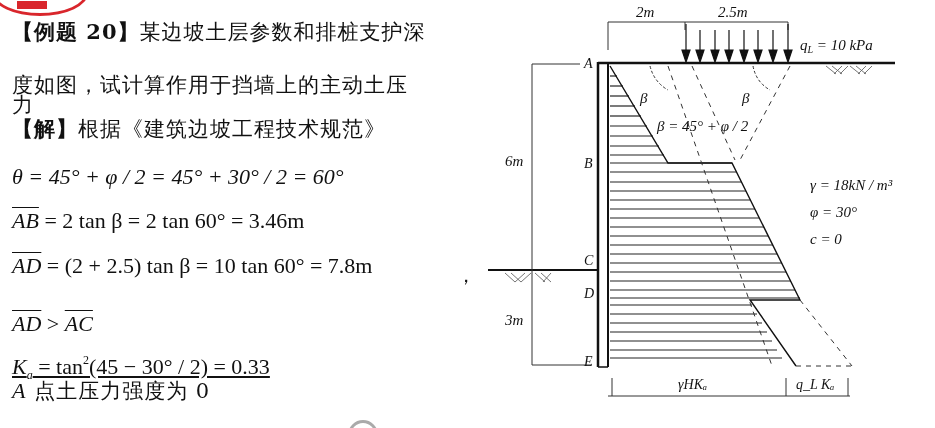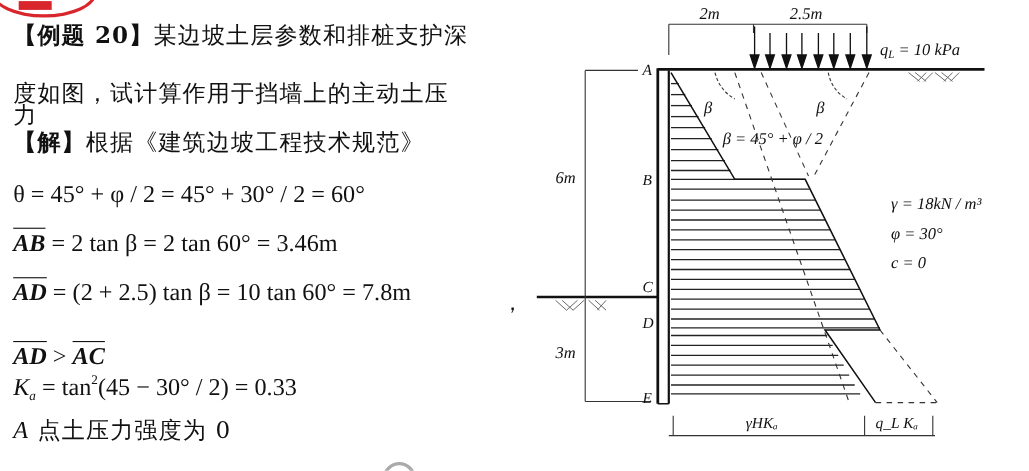--- a/index.html
+++ b/index.html
@@ -10,21 +10,21 @@
   .stamp {
     position:absolute; left:-8px; top:-30px; width:90px; height:40px;
     border:3px solid #d9262c; border-radius:50%; overflow:hidden;
   }
   .stamp-inner { position:absolute; left:22px; top:28px; width:30px; height:8px; background:#d9262c; }
   .text-block { position:absolute; left:12px; top:0; width:480px; }
   .line { position:absolute; left:0; white-space:nowrap; font-size:21px; }
   .cn { font-family:"DejaVu Serif","Liberation Serif",serif; letter-spacing:1px; }
   .math { font-family:"Liberation Serif","DejaVu Serif",serif; font-size:22px; }
   .math i { font-style:italic; }
-  .ov { text-decoration:overline; text-decoration-thickness:1px;font-weight:bold; }
+  .ov { text-decoration:overline; text-decoration-thickness:1px; }
   sup { font-size:12px; vertical-align:10px; }
   sub { font-size:12px; vertical-align:-5px; }
   .comma { position:absolute; left:456px; top:262px; font-size:20px; }
   .circle-mark { position:absolute; left:348px; top:420px; width:24px; height:24px; border:3px solid #aaa; border-radius:50%; }
   svg.diagram { position:absolute; left:0; top:0; }
   .lbl { font-family:"Liberation Serif","DejaVu Serif",serif; font-style:italic; fill:#111; }
 </style>
 </head>
 <body>
 
@@ -36,35 +36,35 @@
   <div class="line cn" style="top:18px;font-weight:bold;">
     <span>【</span><span>例题 20</span><span>】</span><span style="font-weight:normal">某边坡土层参数和排桩支护深</span>
   </div>
   <div class="line cn" style="top:55px;margin-top:16px;">度如图，试计算作用于挡墙上的主动土压</div>
   <div class="line cn" style="top:91px;">力</div>
 
   <div class="line cn" style="top:115px;">
     <span style="font-weight:bold">【解】</span><span>根据《建筑边坡工程技术规范》</span>
   </div>
 
-  <div class="line math" style="top:164px;">θ = 45° + φ / 2 = 45° + 30° / 2 = 60°</div>
+  <div class="line math" style="top:164px;font-style:italic;">θ = 45° + φ / 2 = 45° + 30° / 2 = 60°</div>
 
   <div class="line math" style="top:208px;">
     <i class="ov">AB</i><span> = 2 tan β = 2 tan 60° = 3.46m</span>
   </div>
 
   <div class="line math" style="top:253px;">
     <i class="ov">AD</i><span> = (2 + 2.5) tan β = 10 tan 60° = 7.8m</span>
   </div>
 
   <div class="line math" style="top:311px;">
     <i class="ov">AD</i><span> &gt; </span><i class="ov">AC</i>
   </div>
 
-  <div class="line math" style="top:338px;">
+  <div class="line math" style="top:353px;text-decoration:underline;">
     <i>K</i><sub><i>a</i></sub><span> = tan</span><sup>2</sup><span>(45 − 30° / 2) = 0.33</span>
   </div>
 
   <div class="line cn" style="top:377px;">
     <i class="math">A</i><span> 点土压力强度为 0</span>
   </div>
 </div>
 
 <div class="comma cn">，</div>
 <div class="circle-mark"></div>

